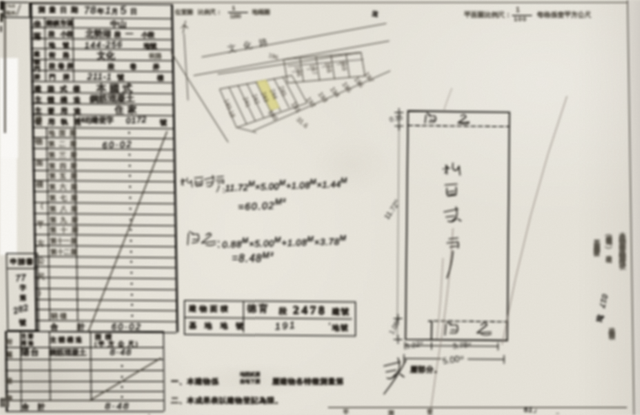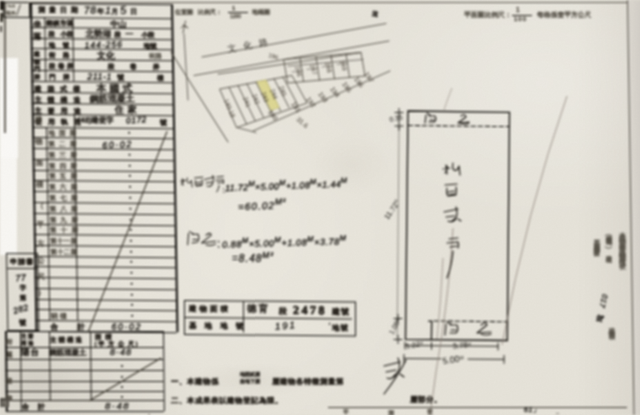--- a/index.html
+++ b/index.html
@@ -491,21 +491,21 @@
       <span class="ty" style="left:144px;top:20px;font-size:6px;">′</span>
       <span class="ty" style="left:147px;top:20.5px;font-size:7.5px;letter-spacing:1px">地號</span>
     </div>
 
 <div style="position:absolute;left:0;top:0;width:0;height:0;">
       <span class="ty" style="left:171px;top:377px;font-size:7.5px;letter-spacing:.5px">一、本建物係</span>
       <span class="hw" style="left:240px;top:371px;font-size:5px;letter-spacing:0">地面貳層</span>
       <span class="hw" style="left:240px;top:378px;font-size:5px;letter-spacing:0">自地下層</span>
       <i class="ln" style="left:239px;top:377px;width:28px;height:1pxpx;background:#16130e;"></i>
       <span class="ty" style="left:272px;top:377px;font-size:7.5px;letter-spacing:.5px">層建物各特徵測量第</span>
-      <span class="ty" style="left:410px;top:395px;font-size:7.5px;letter-spacing:.5px">層部分。</span>
+      <span class="ty" style="left:410px;top:365px;font-size:7.5px;letter-spacing:.5px">層部分。</span>
     </div>
 
 <svg style="left:376px;top:354px" width="40" height="44" viewBox="0 0 40 44">
 <g stroke="#16130e" stroke-width="1.15" fill="none" stroke-linecap="round">
 <path d="M8,12 l16,-4 M10,18 l10,-2 M11,24 q5,2 9,-3 M22,4 q3,8 0,14 l-5,5 M24,20 l4,3"></path>
 <path d="M30,6 Q22,22 8,40"></path>
 </g>
     </svg>
 
 <div style="position:absolute;left:0;top:0;width:0;height:0;">

